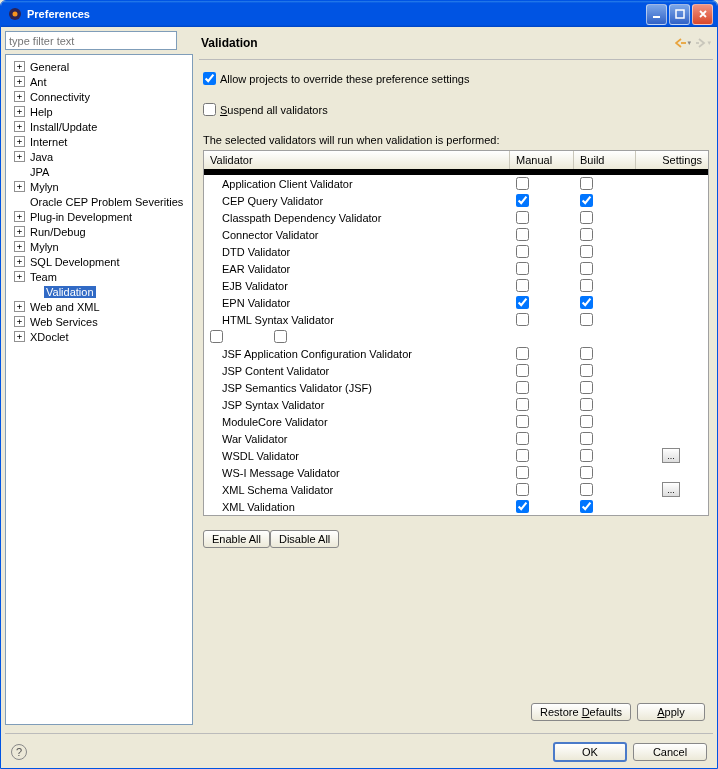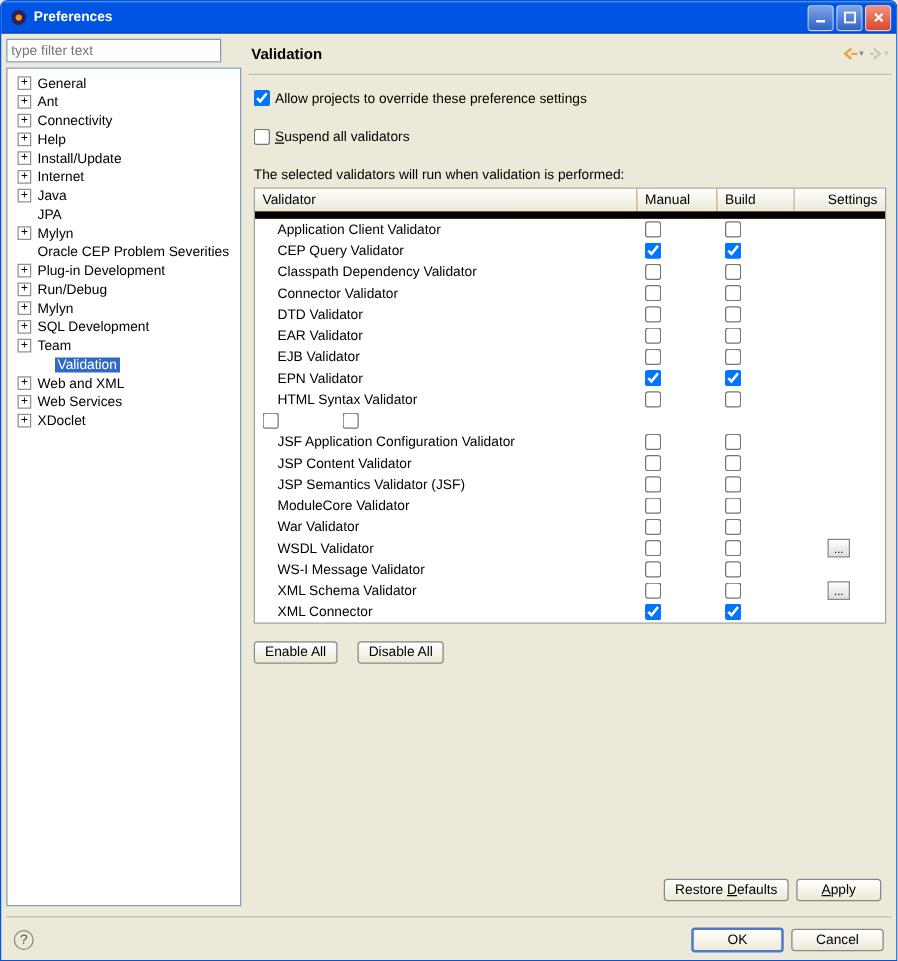--- a/index.html
+++ b/index.html
@@ -38,21 +38,21 @@
 .th.b { width: 62px; text-align: left; }
 .th.s { width: 72px; text-align: right; border-right: none; }
 .trow { display: flex; align-items: center; height: 17px; }
 .td { padding: 0 6px; display: flex; align-items: center; }
 .td.v { flex: 1; padding-left: 18px; }
 .td.m { width: 64px; justify-content: flex-start; }
 .td.b { width: 62px; justify-content: flex-start; }
 .td.s { width: 72px; justify-content: flex-start; }
 .cbx { width: 13px; height: 13px; }
 .dots { width: 18px; height: 15px; border: 1px solid #888; background: linear-gradient(to bottom, #fff, #ddd); font-size: 9px; display: flex; align-items: center; justify-content: center; cursor: pointer; margin-left: 20px; }
-.btns { display: flex; gap: 16px; margin-top: 14px; }
+.btns { display: flex; gap: 0; margin-top: 14px; }
 .btn { border: 1px solid #888; background: linear-gradient(to bottom, #fff, #ece9d8); padding: 2px 8px; border-radius: 3px; cursor: pointer; min-width: 60px; text-align: center; }
 .rfooter { display: flex; justify-content: flex-end; gap: 6px; margin-top: auto; padding: 6px 4px 0 0; }
 .dfooter { height: 1px; background: #bbb; margin: 8px 0 0 0; }
 .dlg-btns { display: flex; justify-content: flex-end; gap: 6px; padding: 8px 6px 2px 6px; align-items: center; }
 .help { width: 16px; height: 16px; border: 1px solid #888; border-radius: 50%; display: flex; align-items: center; justify-content: center; color: #555; margin-right: auto; cursor: pointer; }
 .btn.def { border: 2px solid #4a7ac9; }
 .u { text-decoration: underline; }
 </style>
 </head>
 <body>
@@ -323,20 +323,30 @@
                   <div class="td v">JSP Semantics Validator (JSF)</div>
                   <div class="td m">
                     <input type="checkbox" class="cbx" style="">
                   </div>
                   <div class="td b">
                     <input type="checkbox" class="cbx" style="">
                   </div>
                   <div class="td s"></div>
                 </div>
                 <div class="trow">
+                  <div class="td v">JSP Syntax Validator</div>
+                  <div class="td m">
+                    <input type="checkbox" class="cbx" style="">
+                  </div>
+                  <div class="td b">
+                    <input type="checkbox" class="cbx" style="">
+                  </div>
+                  <div class="td s"></div>
+                </div>
+                <div class="trow">
                   <div class="td v">ModuleCore Validator</div>
                   <div class="td m">
                     <input type="checkbox" class="cbx" style="">
                   </div>
                   <div class="td b">
                     <input type="checkbox" class="cbx" style="">
                   </div>
                   <div class="td s"></div>
                 </div>
                 <div class="trow">
@@ -377,21 +387,21 @@
                     <input type="checkbox" class="cbx" style="">
                   </div>
                   <div class="td b">
                     <input type="checkbox" class="cbx" style="">
                   </div>
                   <div class="td s">
                     <div class="dots">...</div>
                   </div>
                 </div>
                 <div class="trow">
-                  <div class="td v">XML Connector</div>
+                  <div class="td v">XML Validation</div>
                   <div class="td m">
                     <input type="checkbox" class="cbx" checked="" style="">
                   </div>
                   <div class="td b">
                     <input type="checkbox" class="cbx" checked="" style="">
                   </div>
                   <div class="td s"></div>
                 </div>
               </div>
           </div>

